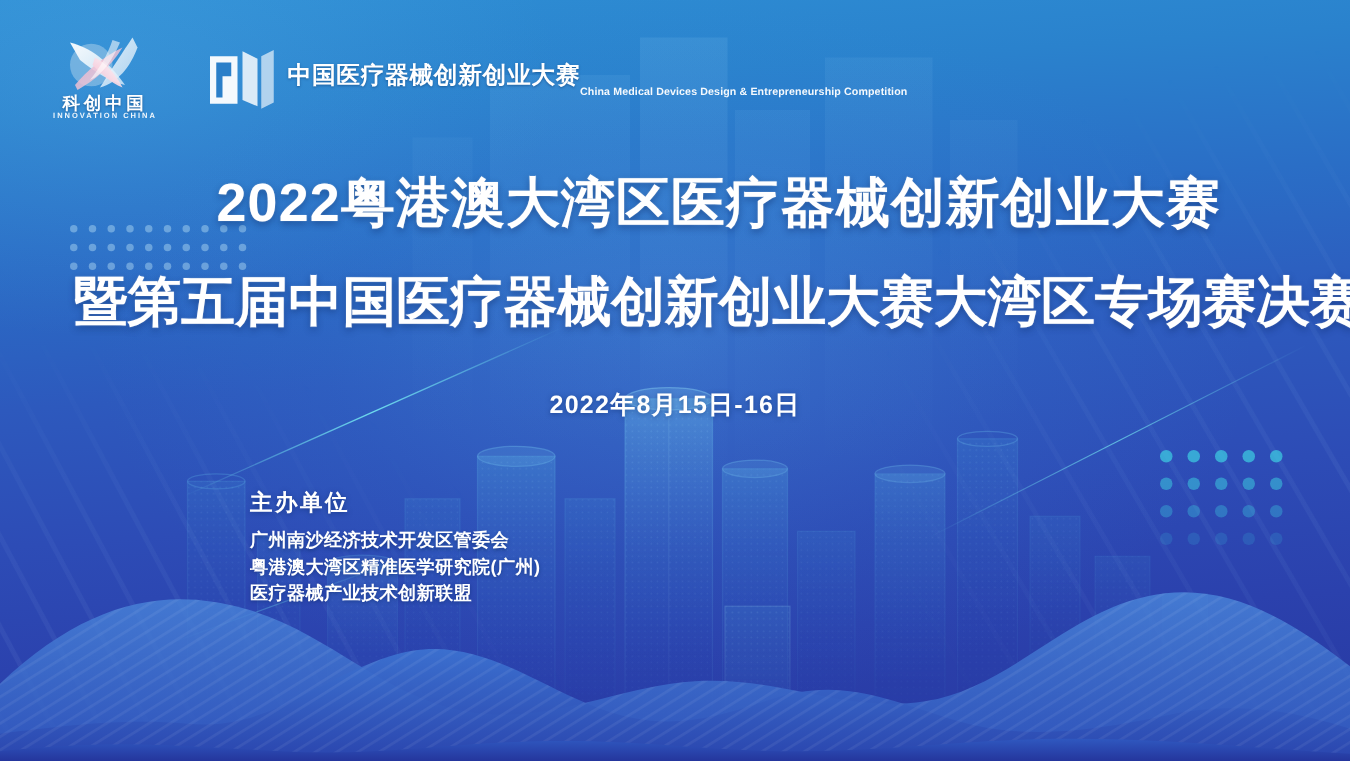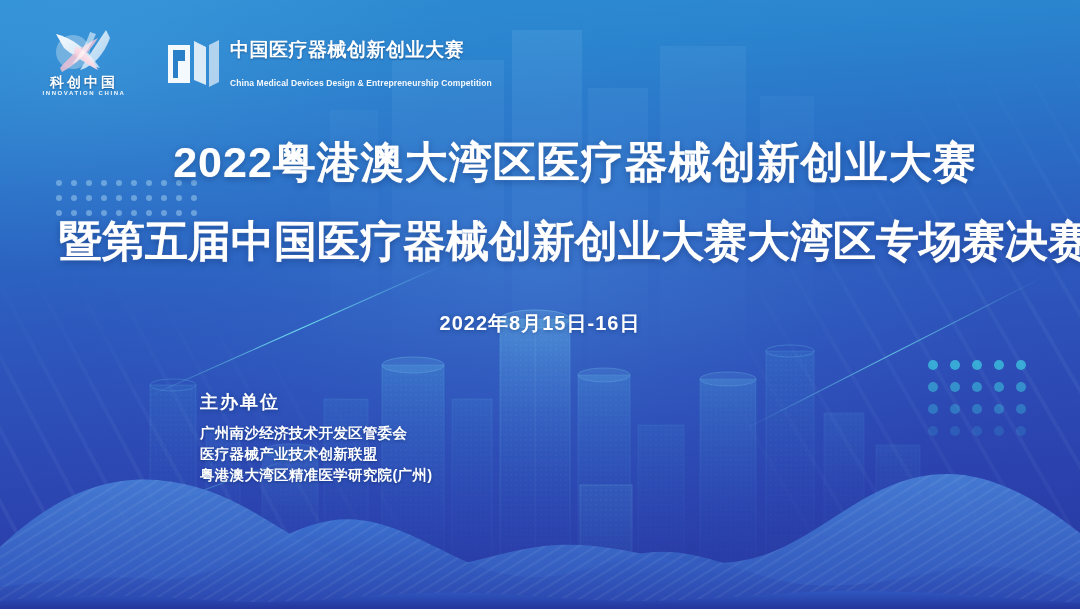--- a/index.html
+++ b/index.html
@@ -94,21 +94,21 @@
   }
   .logo-kc .en {
     position:absolute; left:0; top:64px; width:92px;
     text-align:center; color:rgba(255,255,255,.92); font-size:6px; font-weight:700; letter-spacing:1.6px;
   }
 
   .logo-sep { width:36px; }
 
   .logo-cm { display:flex; align-items:center; }
   .logo-cm .icon { width:54px; height:50px; margin-right:10px; }
-  .logo-cm .txt { display:flex; flex-direction:column; justify-content:space-between; }
+  .logo-cm .txt { display:flex; flex-direction:row; justify-content:space-between; }
   .logo-cm .cn {
     color:#fff; font-size:19px; font-weight:700; letter-spacing:.5px; line-height:1.1;
     text-shadow:0 1px 2px rgba(0,40,90,.45);
   }
   .logo-cm .en {
     color:rgba(255,255,255,.95); font-size:8.5px; font-weight:700; letter-spacing:.1px; margin-top:17px;
     white-space:nowrap;
   }
 
   
@@ -426,19 +426,19 @@
     </div>
 
     <div class="title1">2022粤港澳大湾区医疗器械创新创业大赛</div>
     <div class="title2">暨第五届中国医疗器械创新创业大赛大湾区专场赛决赛</div>
 
     <div class="date">2022年8月15日-16日</div>
 
     <div class="orgcol org-left">
       <div class="head">主办单位</div>
       <div class="line">广州南沙经济技术开发区管委会</div>
+      <div class="line">粤港澳大湾区精准医学研究院(广州)</div>
       <div class="line">医疗器械产业技术创新联盟</div>
-      <div class="line">粤港澳大湾区精准医学研究院(广州)</div>
     </div>
 
 
   </div>
 </div>
 
 </body></html>

